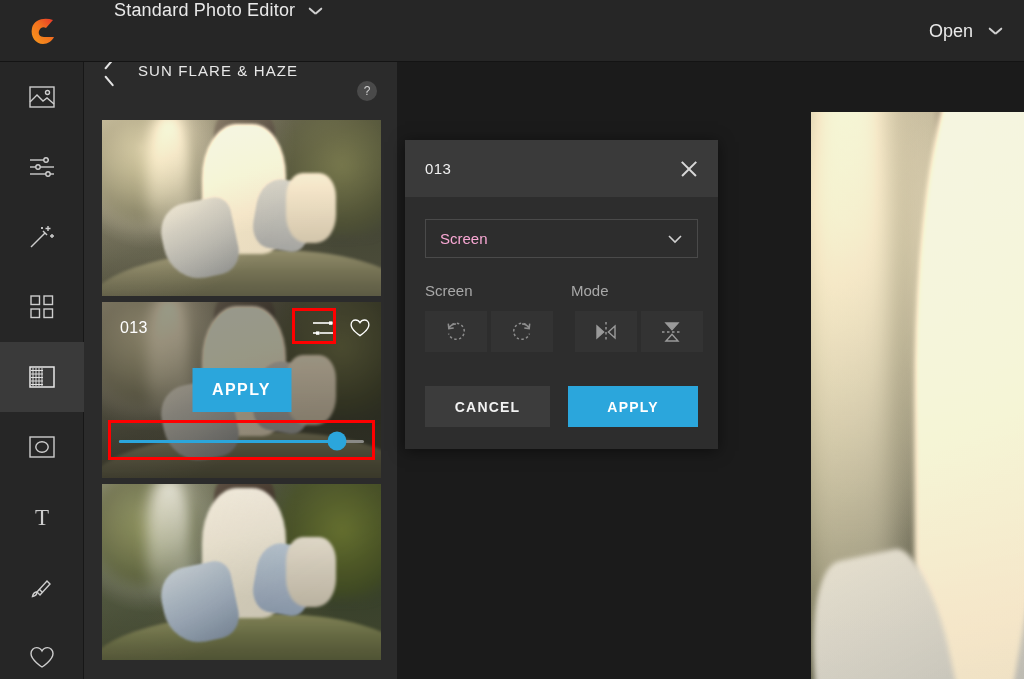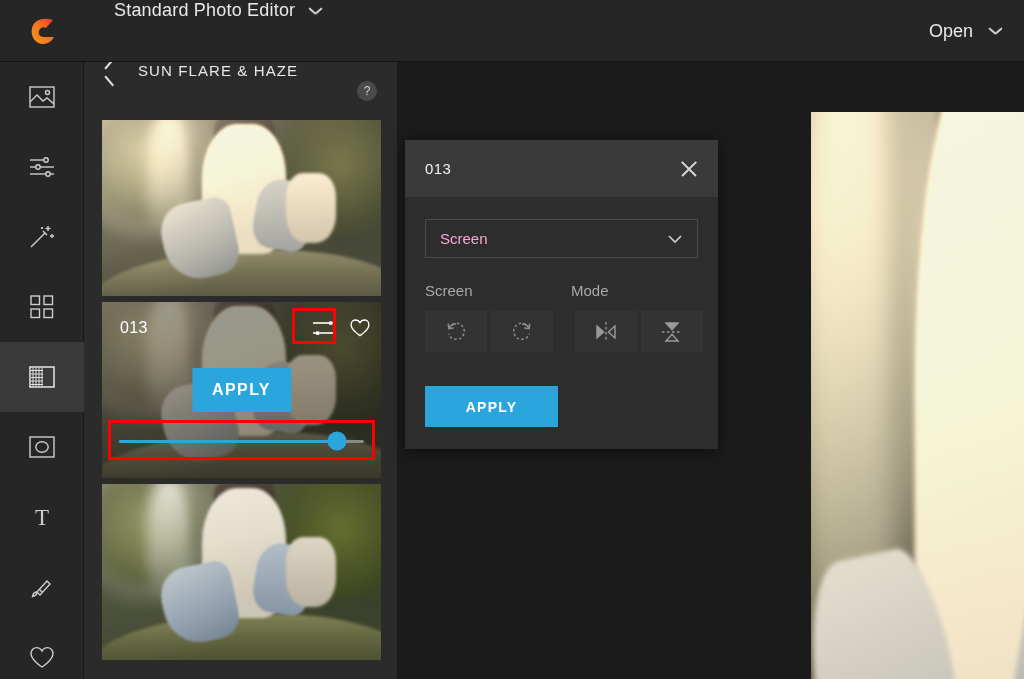--- a/index.html
+++ b/index.html
@@ -472,19 +472,20 @@
               <svg width="22" height="24" viewBox="0 0 22 24" fill="none" stroke="#9a9a9a" stroke-width="1.4">
                 <path d="M1 12 H21" stroke-dasharray="2.5 2.5"></path>
                 <path d="M5 3 L11 9.6 L17 3 Z" fill="#9a9a9a"></path>
                 <path d="M5 21 L11 14.4 L17 21 Z"></path>
               </svg>
             </div>
           </div>
         </div>
 
         <div class="dlg-actions">
+          <button class="btn btn-cancel">CANCEL</button>
           <button class="btn btn-apply">APPLY</button>
         </div>
       </div>
     </div>
 
   </div>
 </div>
 
 </body></html>

